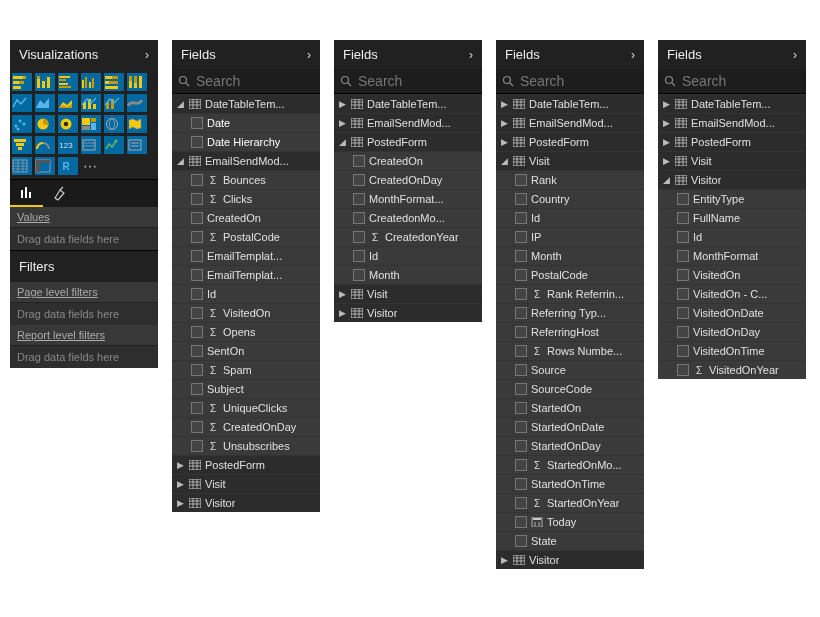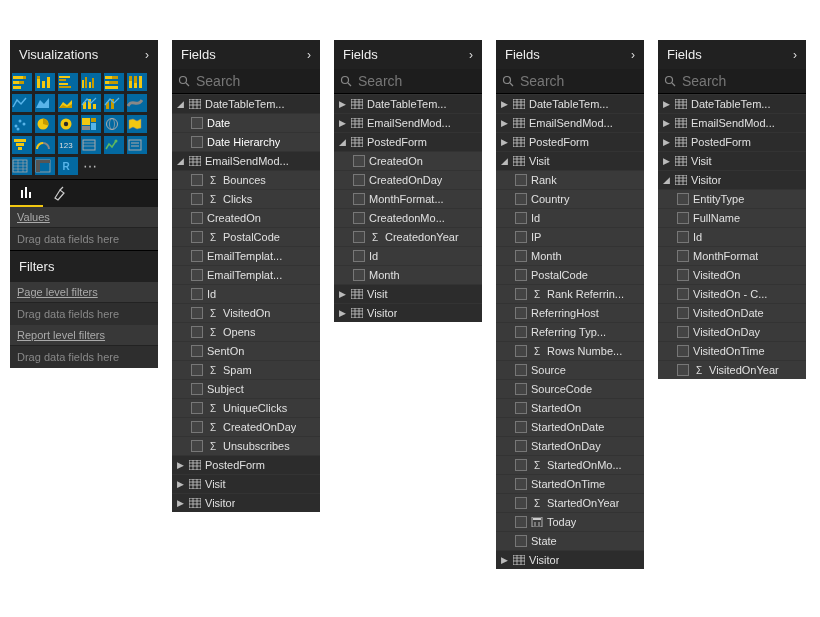--- a/index.html
+++ b/index.html
@@ -817,28 +817,28 @@
               <text x="6" y="9" font-size="10" fill="#ddd" text-anchor="middle">Σ</text>
             </svg>
           </span>
       <span class="txt">Rank Referrin...</span>
     </div>
         <div class="nodeline d2">
       <span class="tri blank"></span>
 
       <span class="cb"></span>
 
+      <span class="txt">Referring Typ...</span>
+    </div>
+        <div class="nodeline d2">
+      <span class="tri blank"></span>
+
+      <span class="cb"></span>
+
       <span class="txt">ReferringHost</span>
-    </div>
-        <div class="nodeline d2">
-      <span class="tri blank"></span>
-
-      <span class="cb"></span>
-
-      <span class="txt">Referring Typ...</span>
     </div>
         <div class="nodeline d2">
       <span class="tri blank"></span>
 
       <span class="cb"></span>
       <span class="titem-icon">
             <svg viewBox="0 0 12 10">
               <text x="6" y="9" font-size="10" fill="#ddd" text-anchor="middle">Σ</text>
             </svg>
           </span>

